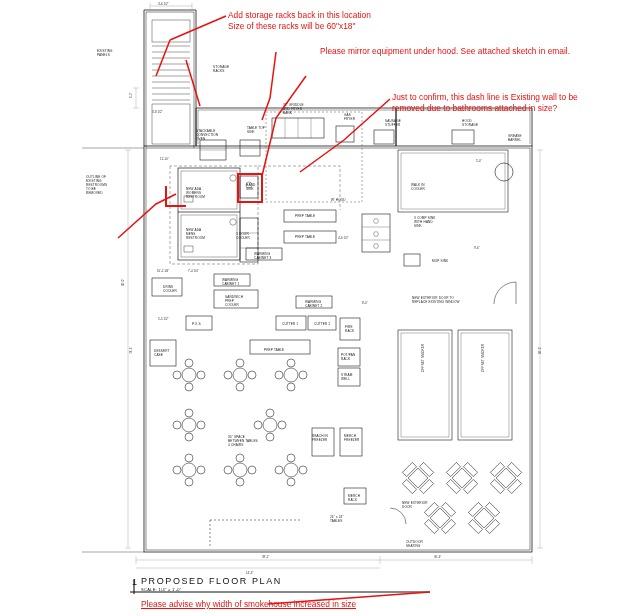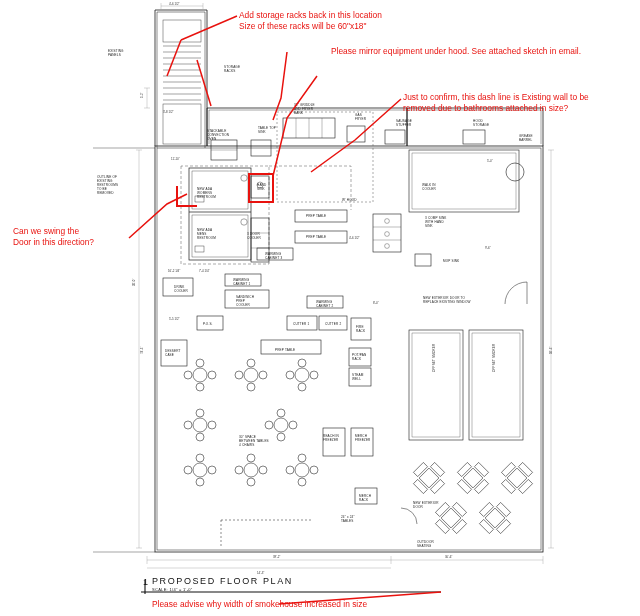--- a/index.html
+++ b/index.html
@@ -9,21 +9,21 @@
   }
   body {
     width: 640px;
     height: 616px;
     position: relative;
     font-family: "Liberation Sans", sans-serif;
     overflow: hidden;
   }
   #sheet {
     position: absolute;
-    left: 11px; top: 0;
+    left: 0; top: 0;
     width: 575px;
     height: 616px;
   }
   svg.plan {
     position: absolute;
     left: 0; top: 0;
     width: 640px;
     height: 616px;
   }
   .anno {
@@ -427,21 +427,19 @@
       <rect x="238" y="174" width="24" height="28"></rect>
       <path d="M166 186 L166 206 L186 206"></path>
     </g>
   </svg>
 
   <div class="anno" style="left:228px; top:10px; width:240px;">Add storage racks back in this location
 Size of these racks will be 60"x18"</div>
   <div class="anno" style="left:276px; top:46px; width:360px;padding-left:44px;">Please mirror equipment under hood. See attached sketch in email.</div>
   <div class="anno" style="left:392px; top:92px; width:246px;">Just to confirm, this dash line is Existing wall to be
 removed due to bathrooms attached in size?</div>
-  <div class="anno" style="left:2px; top:226px; width:120px;">Can we swing the
-Door in this direction?</div>
-  <div class="anno" style="left:141px; top:599px; width:400px;">Please advise why width of smokehouse increased in size</div>
+  <div class="anno" style="left:141px; top:599px; width:400px;text-decoration:underline;">Please advise why width of smokehouse increased in size</div>
 
   <div class="ttl" style="left:141px; top:576px;">PROPOSED FLOOR PLAN</div>
   <div class="ttl" style="left:132px; top:577px; font-size:9px; letter-spacing:0;">1</div>
   <div class="ttlsub" style="left:141px; top:587px;">SCALE: 1/4" = 1'-0"</div>
 
 </div>
 
 </body></html>

